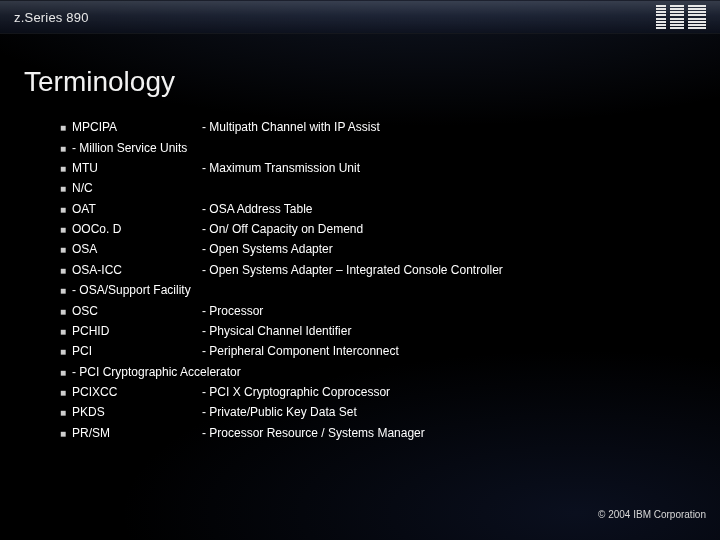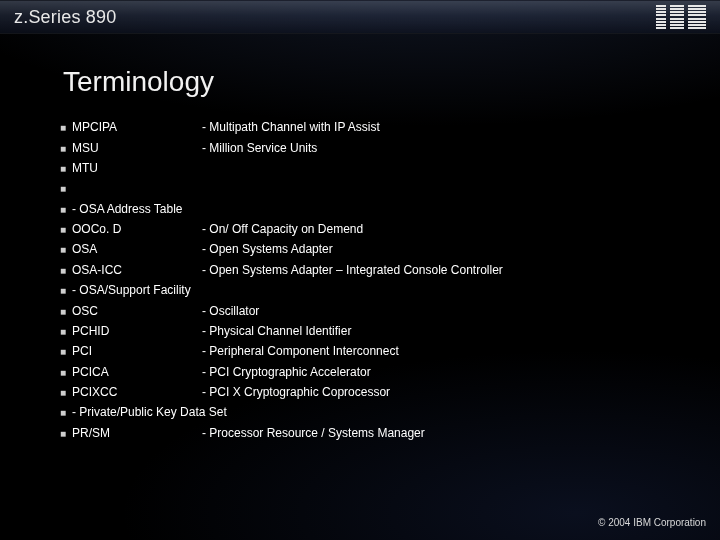--- a/index.html
+++ b/index.html
@@ -31,21 +31,21 @@
       rgba(15,20,35,0.6) 100%);
     display: flex;
     align-items: center;
     justify-content: space-between;
     padding: 0 14px;
     border-top: 1px solid rgba(255,255,255,0.06);
     border-bottom: 1px solid rgba(0,0,0,0.6);
   }
   .top-bar .product {
     color: #e8e8e8;
-    font-size: 18px;
+    font-size: 13px;
     letter-spacing: 0.2px;
   }
   .ibm-logo {
     display: flex;
     flex-direction: column;
     gap: 1.2px;
     padding: 1px 0;
   }
   
   .ibm-logo .row {
@@ -62,21 +62,20 @@
   .ibm-logo .m  { width: 18px; }
 
   .title-area {
     position: relative;
     padding: 32px 24px 14px 24px;
   }
   .title {
     color: #f2f2f2;
     font-size: 28px;
     font-weight: 400;
-    margin-left: 39px;
   }
 
   .content {
     position: relative;
     padding: 6px 24px 0 60px;
   }
   .term-row {
     display: flex;
     align-items: flex-start;
     line-height: 1.0;
@@ -95,21 +94,21 @@
     flex: 0 0 130px;
     padding-right: 10px;
   }
   .def {
     flex: 1 1 auto;
   }
 
   .footer {
     position: absolute;
     right: 14px;
-    bottom: 12px;
+    bottom: 20px;
     color: #d8d8d8;
     font-size: 10px;
   }
 </style>
 </head>
 <body>
 
 <div class="bg-sheen"></div>
 
 <div class="top-bar">
@@ -164,32 +163,34 @@
 
 <div class="content" id="terms-container">
 
 <div class="term-row">
       <span class="bullet">■</span>
       <span class="term">MPCIPA</span>
       <span class="def">- Multipath Channel with IP Assist</span>
     </div>
     <div class="term-row">
       <span class="bullet">■</span>
-      <span class="term">MSU</span>
       <span class="def">- Million Service Units</span>
     </div>
     <div class="term-row">
       <span class="bullet">■</span>
       <span class="term">MTU</span>
-    </div>
-    <div class="term-row">
-      <span class="bullet">■</span>
-    </div>
-    <div class="term-row">
-      <span class="bullet">■</span>
+      <span class="def">- Maximum Transmission Unit</span>
+    </div>
+    <div class="term-row">
+      <span class="bullet">■</span>
+      <span class="term">N/C</span>
+    </div>
+    <div class="term-row">
+      <span class="bullet">■</span>
+      <span class="term">OAT</span>
       <span class="def">- OSA Address Table</span>
     </div>
     <div class="term-row">
       <span class="bullet">■</span>
       <span class="term">OOCo. D</span>
       <span class="def">- On/ Off Capacity on Demend</span>
     </div>
     <div class="term-row">
       <span class="bullet">■</span>
       <span class="term">OSA</span>
@@ -200,44 +201,44 @@
       <span class="term">OSA-ICC</span>
       <span class="def">- Open Systems Adapter – Integrated Console Controller</span>
     </div>
     <div class="term-row">
       <span class="bullet">■</span>
       <span class="def">- OSA/Support Facility</span>
     </div>
     <div class="term-row">
       <span class="bullet">■</span>
       <span class="term">OSC</span>
-      <span class="def">- Oscillator</span>
+      <span class="def">- Processor</span>
     </div>
     <div class="term-row">
       <span class="bullet">■</span>
       <span class="term">PCHID</span>
       <span class="def">- Physical Channel Identifier</span>
     </div>
     <div class="term-row">
       <span class="bullet">■</span>
       <span class="term">PCI</span>
       <span class="def">- Peripheral Component Interconnect</span>
     </div>
     <div class="term-row">
       <span class="bullet">■</span>
-      <span class="term">PCICA</span>
       <span class="def">- PCI Cryptographic Accelerator</span>
     </div>
     <div class="term-row">
       <span class="bullet">■</span>
       <span class="term">PCIXCC</span>
       <span class="def">- PCI X Cryptographic Coprocessor</span>
     </div>
     <div class="term-row">
       <span class="bullet">■</span>
+      <span class="term">PKDS</span>
       <span class="def">- Private/Public Key Data Set</span>
     </div>
     <div class="term-row">
       <span class="bullet">■</span>
       <span class="term">PR/SM</span>
       <span class="def">- Processor Resource / Systems Manager</span>
     </div>
   </div>
 
 <div class="footer">© 2004 IBM Corporation</div>

